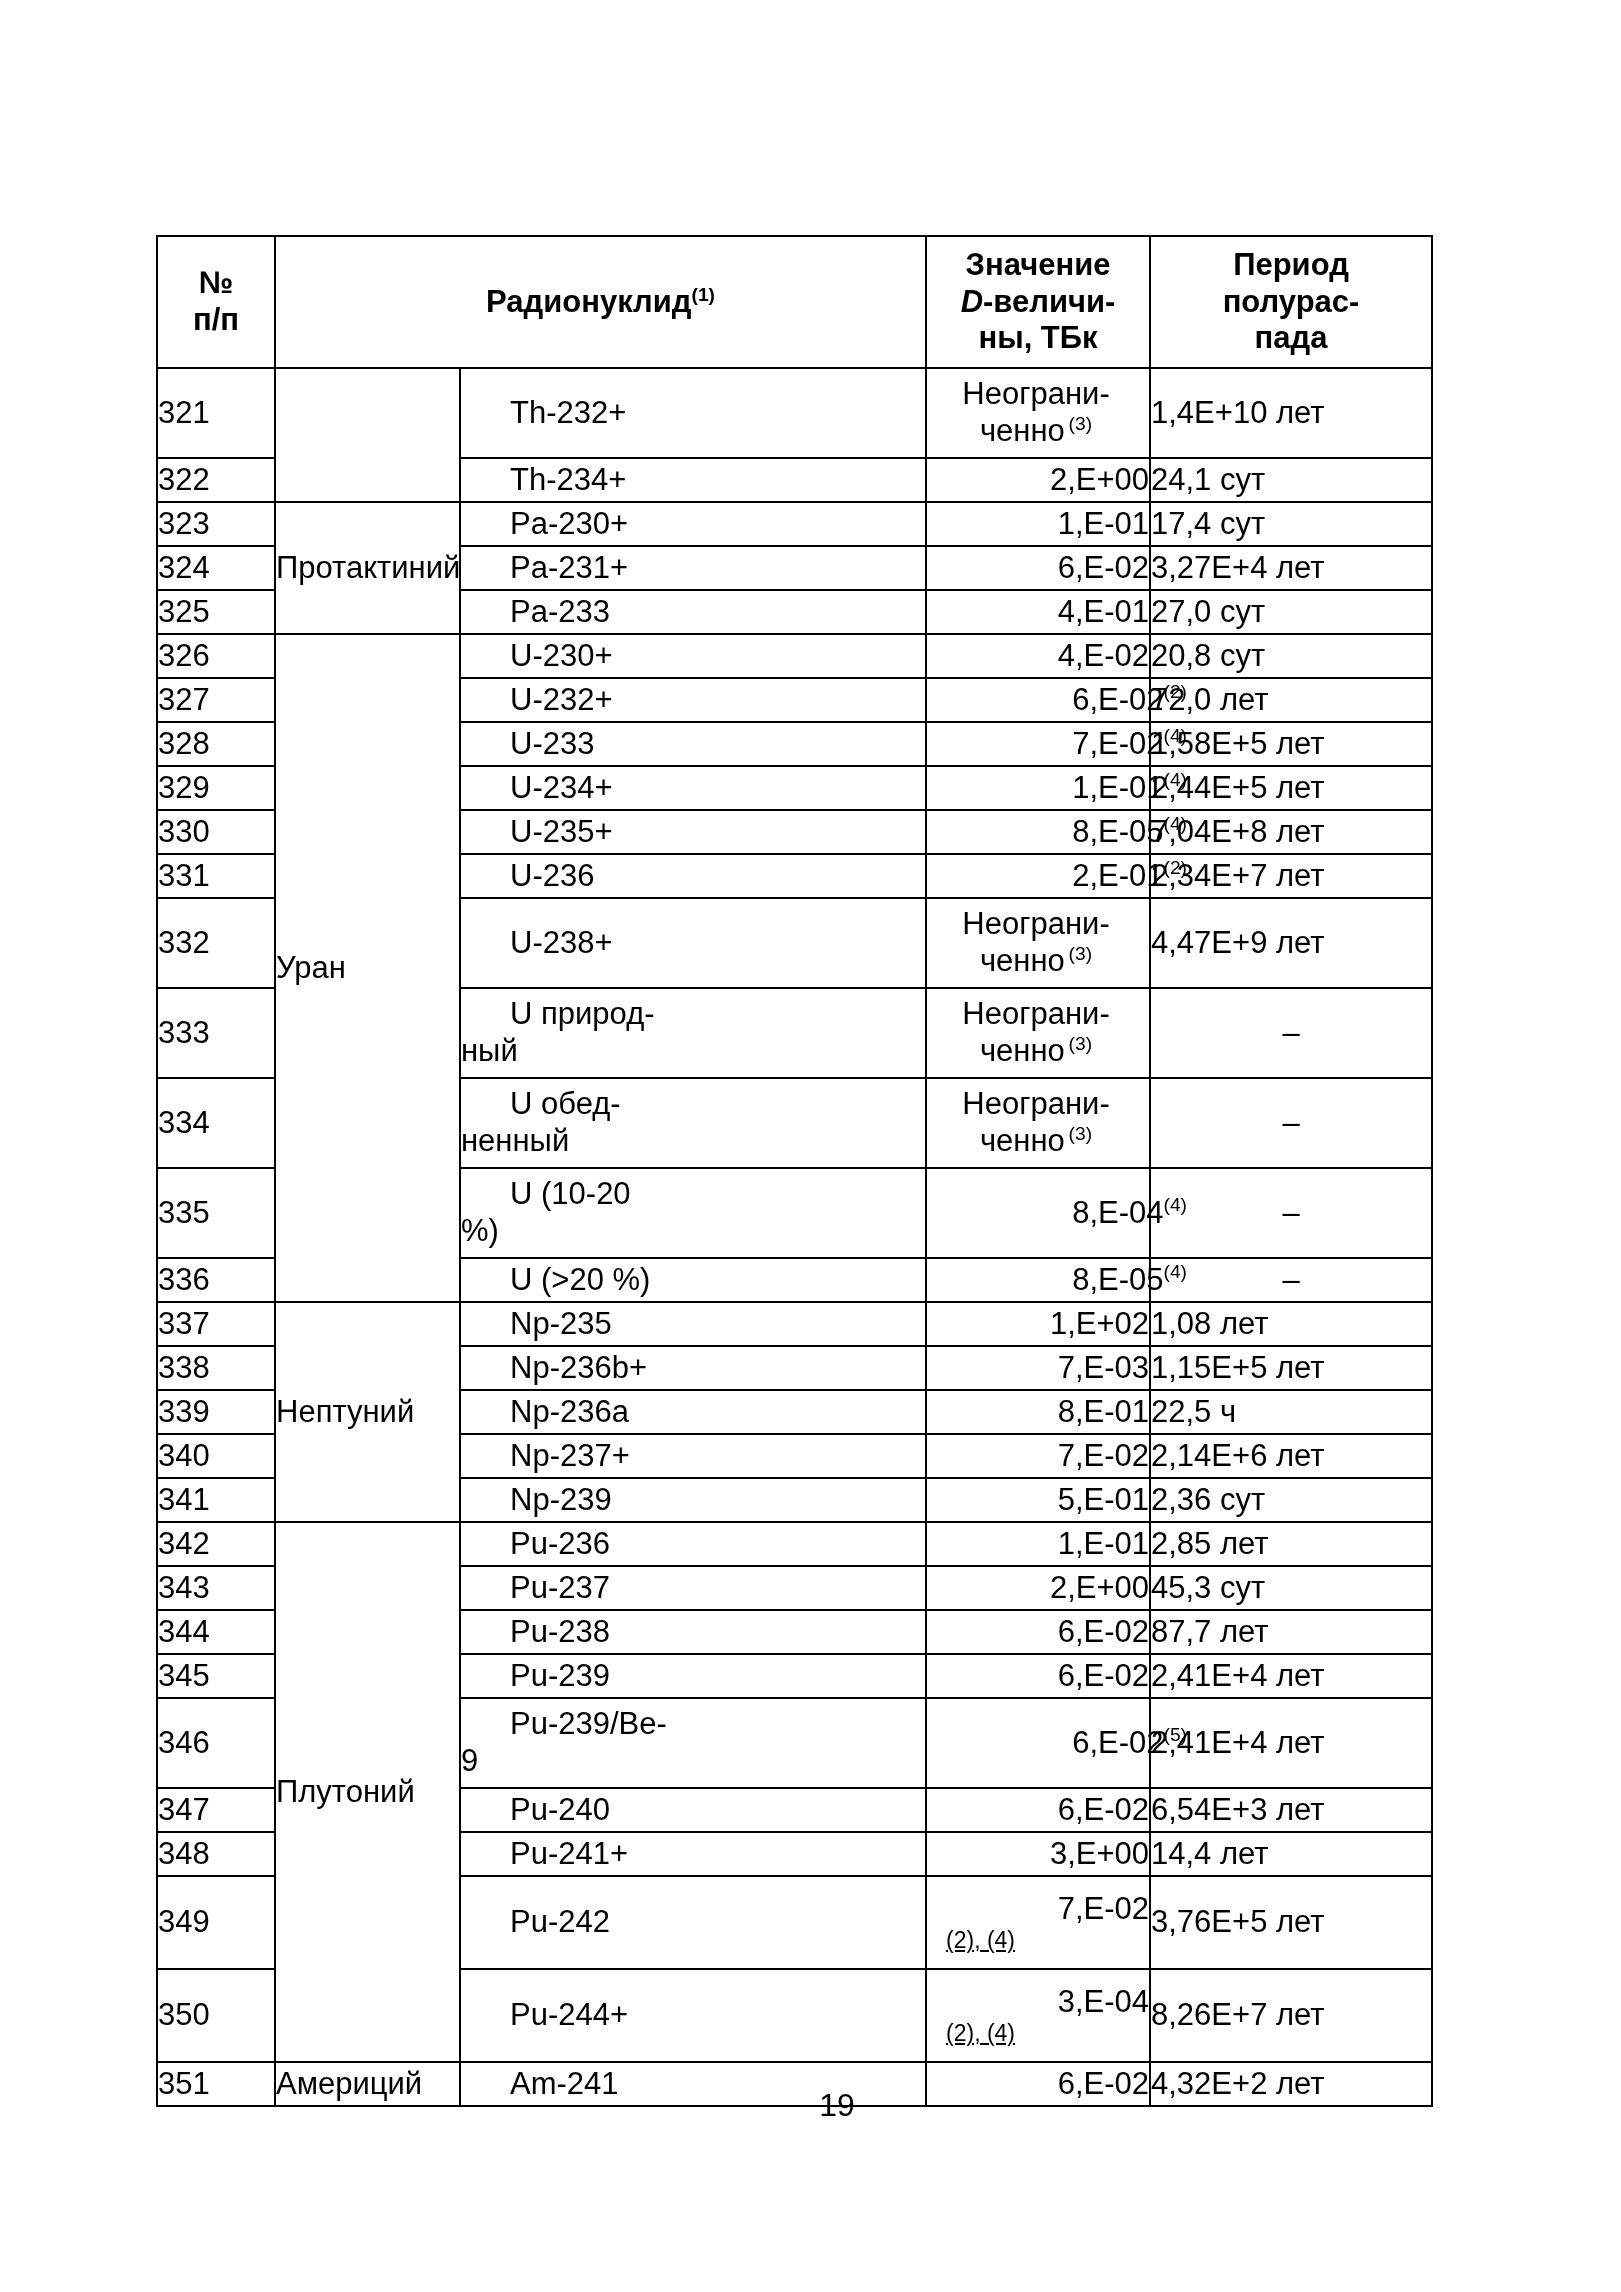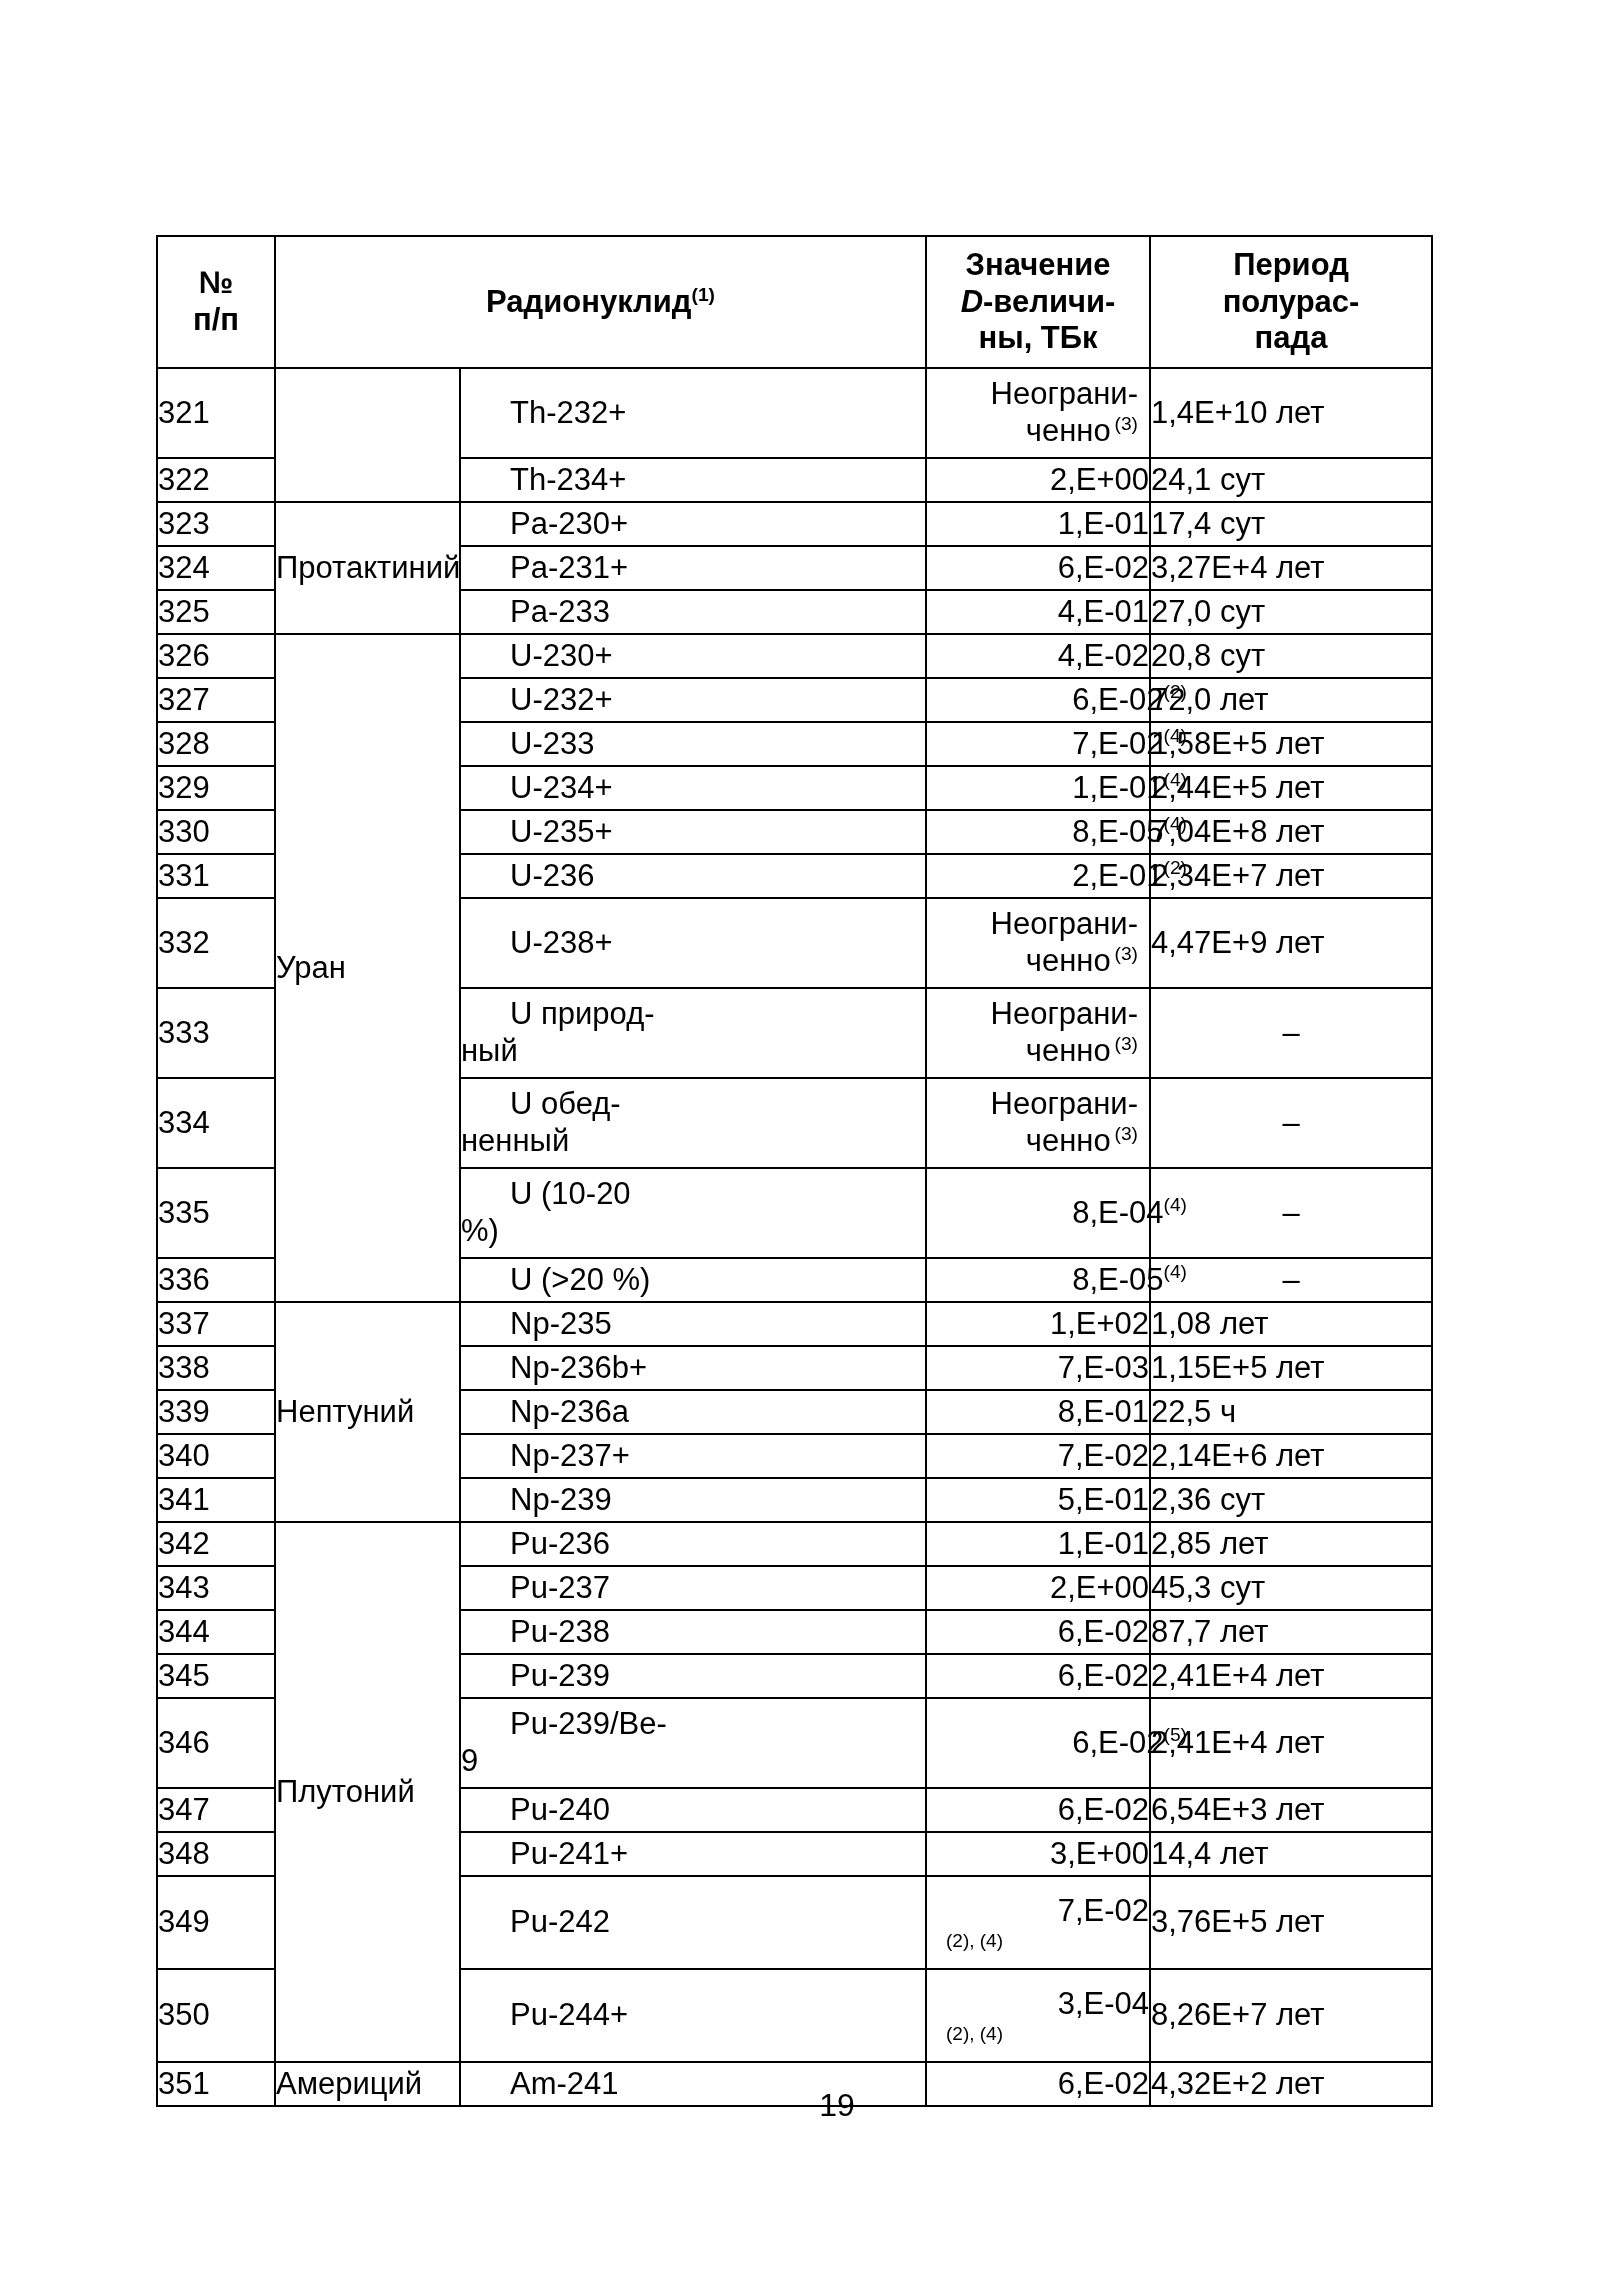--- a/index.html
+++ b/index.html
@@ -71,32 +71,33 @@
     text-indent: 49px;
     white-space: pre-line;
   }
   td.cell-value {
     text-align: right;
     padding-right: 44px;
     white-space: pre-line;
   }
   td.cell-value sup { margin-right: -38px; }
   td.cell-value.vleft {
-    text-align: right;
+    text-align: center;
     padding-left: 17px;
-    padding-right: 11px;
+    padding-right: 21px;
   }
   td.cell-value.vleft sup { margin-right: 0; margin-left: 3.8px; }
   .note-below {
     display: block;
-    font-size: 19px;
+    font-size: 23px;
     text-align: left;
     padding-left: 19px;
     text-indent: 0;
     margin-top: 0px;
+    text-decoration: underline;
   }
   td.cell-period {
     text-align: left;
     padding-left: 15px;
   }
   td.cell-period.center {
     text-align: center;
     padding-left: 0;
   }
   .page-number {

